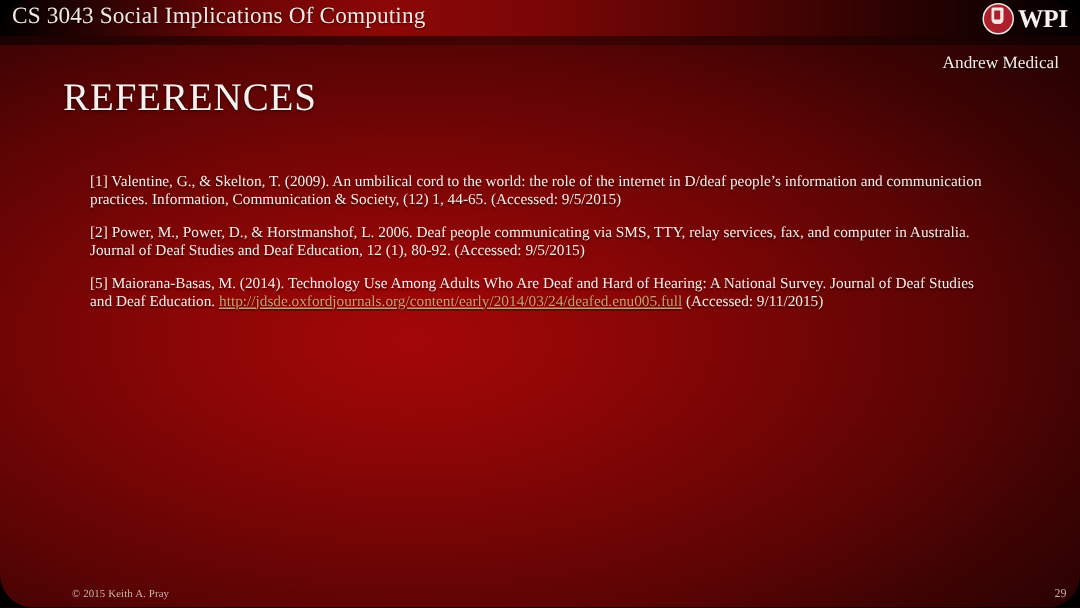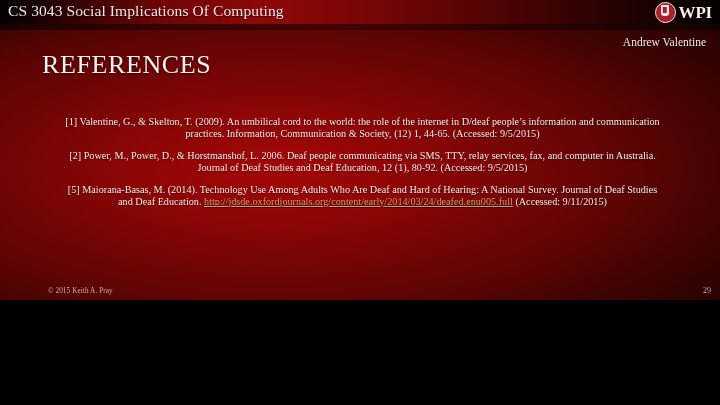--- a/index.html
+++ b/index.html
@@ -3,26 +3,27 @@
 <meta charset="utf-8">
 <style>
   html, body {
     margin: 0;
     padding: 0;
     background: #000;
   }
   #slide {
     position: relative;
     width: 720px;
-    height: 300px;
+    height: 405px;
     overflow: hidden;
     font-family: "Liberation Serif", serif;
     background-color: #3d0404;
     background-image:
       radial-gradient(ellipse 78% 72% at 38% 56%, #a40707 0%, #8e0606 24%, #760505 44%, #5a0404 66%, #3d0303 84%, #2a0202 100%);
+    border-radius: 22px;
   }
 
   
   #header-bar {
     position: absolute;
     left: 0; top: 0;
     width: 720px;
     height: 24px;
     background-image: linear-gradient(90deg,
         #030000 0%, #1d0202 6%, #6d0505 22%, #8d0707 36%,
@@ -123,21 +124,21 @@
     position: absolute;
     left: 60px;
     top: 106px;
     width: 605px;
   }
   .ref {
     color: #f4eeea;
     font-size: 10.2px;
     line-height: 11.8px;
     margin-bottom: 8.6px;
-    text-align: center;
+    text-align: left;
     text-shadow: 0 1px 1px rgba(0,0,0,0.5);
   }
   .ref:last-child { margin-bottom: 0; }
   .ref-link {
     color: #c9a06a;
     text-decoration: underline;
     text-underline-offset: 1px;
   }
 
   
@@ -166,21 +167,21 @@
 
   <div id="header-bar"></div>
   <div id="header-underline"></div>
   <div id="header-title">CS 3043 Social Implications Of Computing</div>
 
   <div id="wpi-logo">
     <span class="seal"></span>
     <span id="wpi-text">WPI</span>
   </div>
 
-  <div id="author">Andrew Valentine</div>
+  <div id="author">Andrew Medical</div>
 
   <div id="page-title">REFERENCES</div>
 
   <div id="references">
     <p class="ref">[1] Valentine, G., &amp; Skelton, T. (2009). An umbilical cord to the world: the role of the internet in D/deaf people’s information and communication practices. Information, Communication &amp; Society, (12) 1, 44-65. (Accessed: 9/5/2015)</p>
     <p class="ref">[2] Power, M., Power, D., &amp; Horstmanshof, L. 2006. Deaf people communicating via SMS, TTY, relay services, fax, and computer in Australia. Journal of Deaf Studies and Deaf Education, 12 (1), 80-92. (Accessed: 9/5/2015)</p>
     <p class="ref"><span>[5] Maiorana-Basas, M. (2014). Technology Use Among Adults Who Are Deaf and Hard of Hearing: A National Survey. Journal of Deaf Studies and Deaf Education. </span><a class="ref-link" href="#">http://jdsde.oxfordjournals.org/content/early/2014/03/24/deafed.enu005.full</a><span> (Accessed: 9/11/2015)</span></p>
   </div>
 
   <div id="footer-copyright">© 2015 Keith A. Pray</div>

